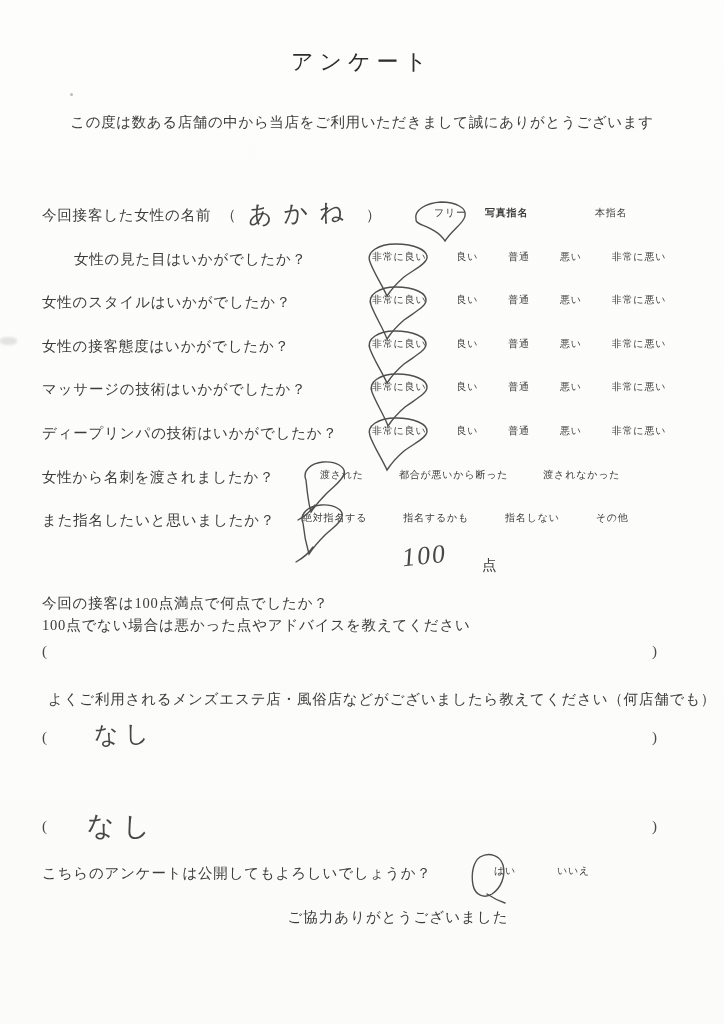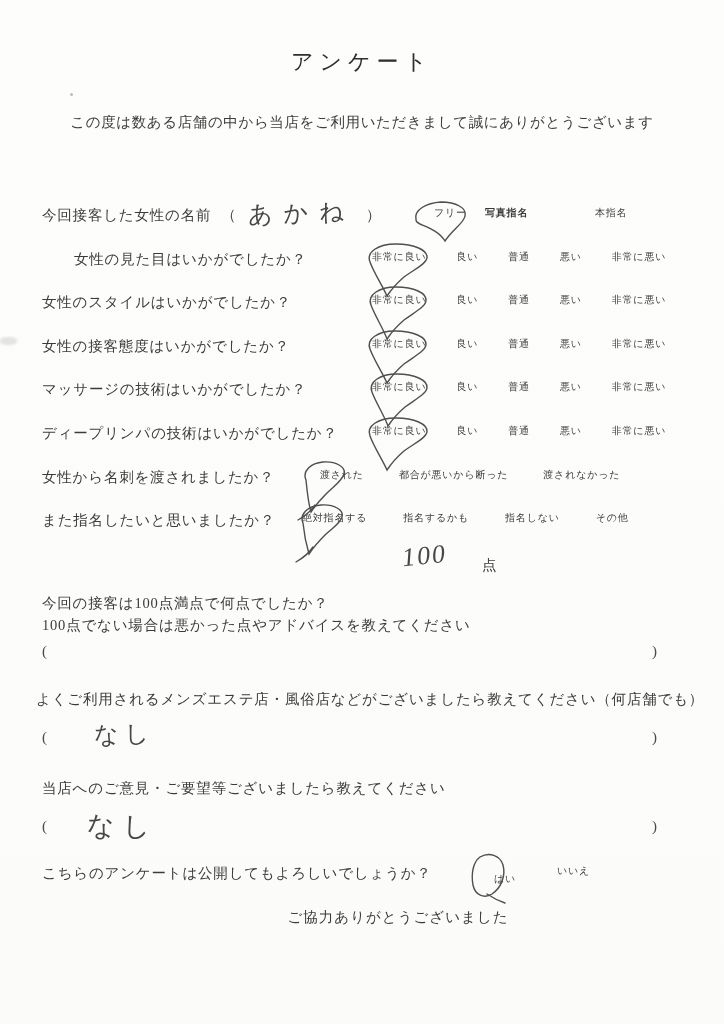--- a/index.html
+++ b/index.html
@@ -141,37 +141,36 @@
     <span class="abs hw hw-score" style="left:402px;top:-15px;">100</span>
     <span class="abs q" style="left:482px;top:0;">点</span>
   </div>
 
   <div class="abs q" style="top:600px;left:42px;margin-top:16px;">100点でない場合は悪かった点やアドバイスを教えてください</div>
   <div class="abs" style="top:643px;left:0;width:724px;">
     <span class="abs paren" style="left:42px;top:0;">(</span>
     <span class="abs paren" style="left:652px;top:0;">)</span>
   </div>
 
-  <div class="abs q" style="top:690px;left:36px;">よくご利用されるメンズエステ店・風俗店などがございましたら教えてください（何店舗でも）</div>
+  <div class="abs q" style="top:690px;left:48px;">よくご利用されるメンズエステ店・風俗店などがございましたら教えてください（何店舗でも）</div>
   <div class="abs" style="top:729px;left:0;width:724px;">
     <span class="abs paren" style="left:42px;top:0;">(</span>
     <span class="abs hw hw-nashi1" style="left:94px;top:-11px;">なし</span>
     <span class="abs paren" style="left:652px;top:0;">)</span>
   </div>
 
-  <div class="abs q" style="top:779px;left:42px;">当店へのご意見・ご要望等ございましたら教えてください</div>
   <div class="abs" style="top:818px;left:0;width:724px;">
     <span class="abs paren" style="left:42px;top:0;">(</span>
     <span class="abs hw hw-nashi2" style="left:87px;top:-10px;">なし</span>
     <span class="abs paren" style="left:652px;top:0;">)</span>
   </div>
 
   <div class="abs" style="top:864px;left:0;width:724px;">
     <span class="abs q" style="left:42px;top:0;">こちらのアンケートは公開してもよろしいでしょうか？</span>
-    <span class="abs opt" style="left:477px;top:8px;">はい</span>
+    <span class="abs opt" style="left:477px;top:0;">はい</span>
     <span class="abs opt" style="left:540px;top:0;">いいえ</span>
   </div>
 
   <div class="abs closing" style="top:908px;margin-left:36px;">ご協力ありがとうございました</div>
 
   <svg class="annot" width="724" height="1024" viewBox="0 0 724 1024" fill="none" stroke="#4f4f4f" stroke-width="1.4" stroke-linecap="round">
 
     <path d="M 416,219 C 414,210 426,203 441,202 C 456,202 467,208 465,216 C 464,223 453,229 445,241 C 439,231 427,227 420,224 C 416,222 416,221 416,219"></path>
 
     <path d="M 370,262 C 366,252 378,244 396,244 C 414,244 428,250 427,258 C 426,264 415,269 404,277 C 397,283 391,290 387,296 C 382,285 374,273 370,262"></path>

